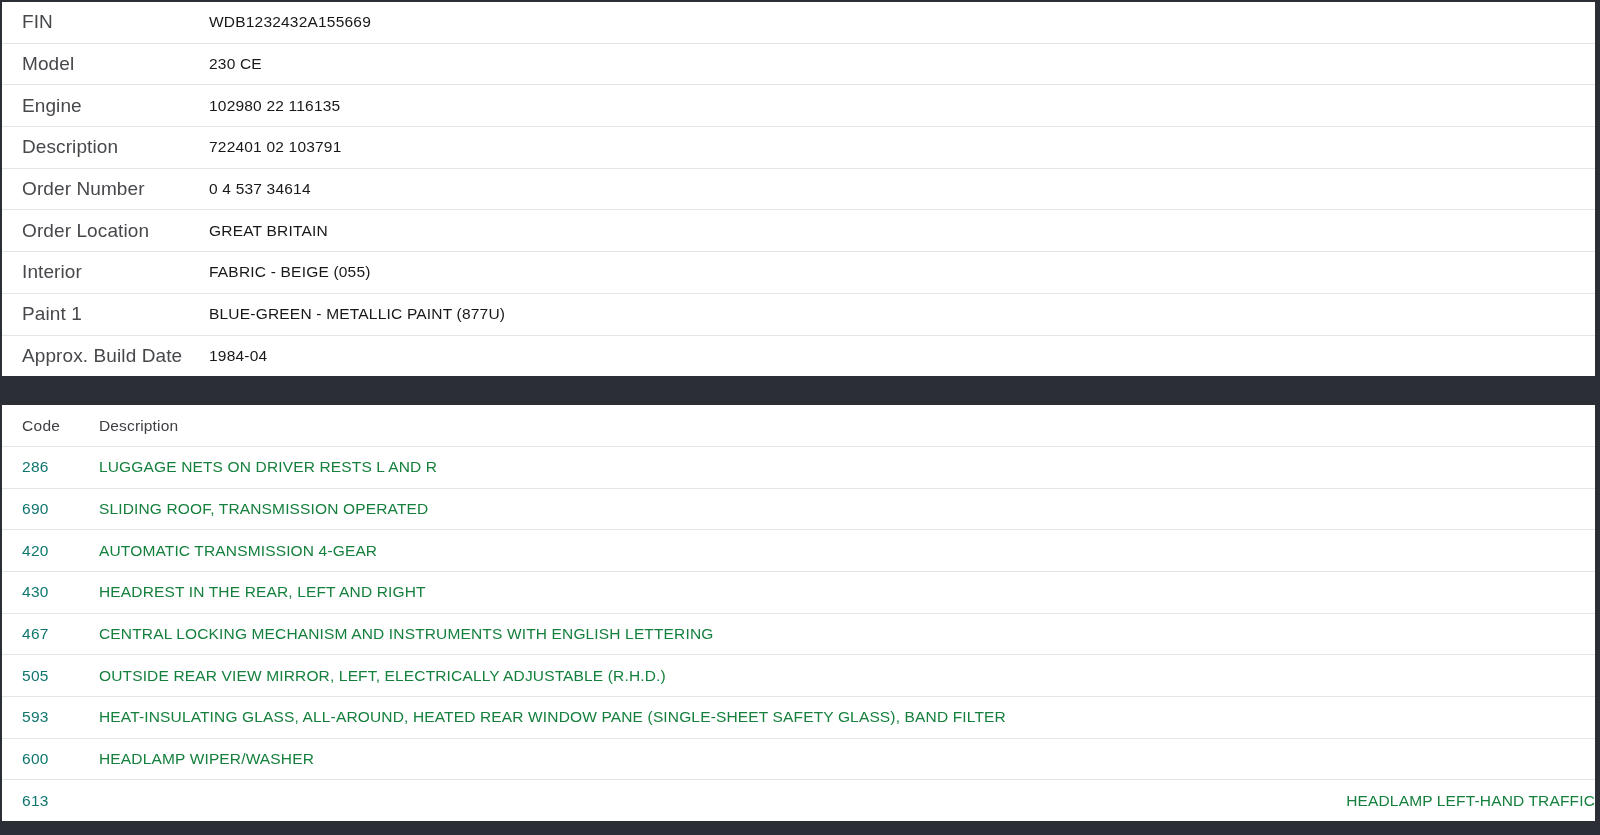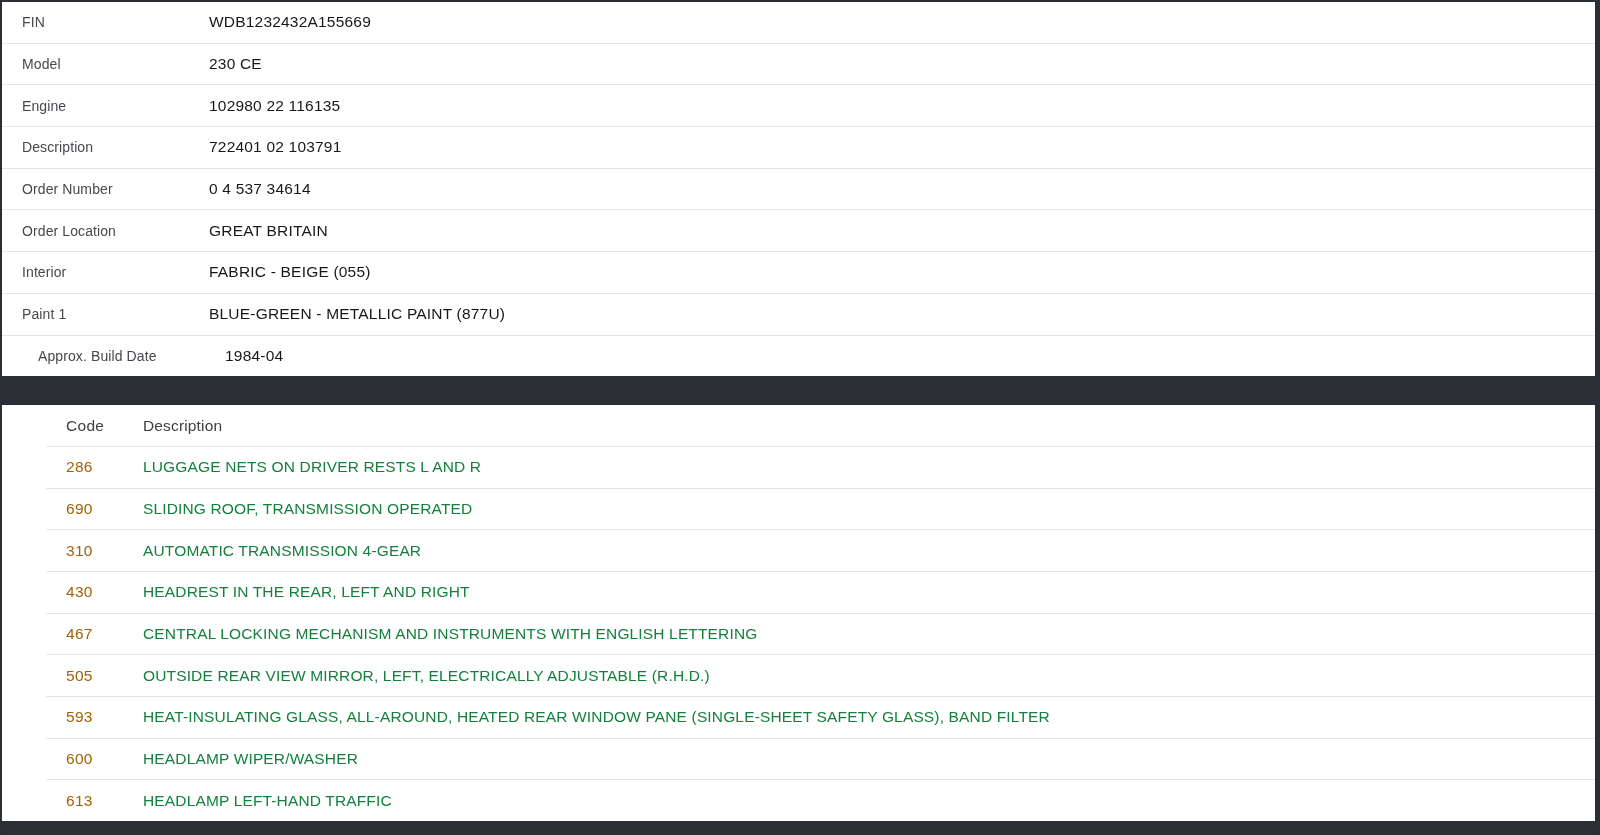--- a/index.html
+++ b/index.html
@@ -22,26 +22,26 @@
     width: 100%;
   }
   
   .kv-row {
     display: flex;
     align-items: center;
     height: 40.7px;
     border-bottom: 1px solid #e4e5e7;
     background: #ffffff;
   }
-  .kv-row:last-child { border-bottom: none; padding-left: 16px; }
+  .kv-row:last-child { border-bottom: none; }
   .kv-label {
     width: 187px;
     padding-left: 20px;
     flex: none;
-    font-size: 14px;
+    font-size: 19px;
     color: #46484c;
     letter-spacing: 0.1px;
   }
   .kv-value {
     font-size: 15.5px;
     color: #17181a;
     letter-spacing: 0.2px;
     text-align: center;
   }
   
@@ -49,29 +49,28 @@
     height: 29px;
     background: #2b2e35;
   }
   
   .opt-row {
     display: flex;
     align-items: center;
     height: 40.7px;
     border-bottom: 1px solid #e4e5e7;
     background: #ffffff;
-    margin-left: 44px;
   }
-  .opt-row:last-child { border-bottom: none; }
+  .opt-row:last-child { border-bottom: none; justify-content: space-between; }
   .opt-code {
     width: 77px;
     padding-left: 20px;
     flex: none;
     font-size: 15.5px;
-    color: #a16207;
+    color: #0f766e;
     letter-spacing: 0.3px;
   }
   .opt-desc {
     font-size: 15.5px;
     color: #15803d;
     letter-spacing: 0.15px;
     white-space: nowrap;
   }
   .opt-row.header .opt-code,
   .opt-row.header .opt-desc {
@@ -132,21 +131,21 @@
     </div>
     <div class="opt-row">
       <div class="opt-code">286</div>
       <div class="opt-desc">LUGGAGE NETS ON DRIVER RESTS L AND R</div>
     </div>
     <div class="opt-row">
       <div class="opt-code">690</div>
       <div class="opt-desc">SLIDING ROOF, TRANSMISSION OPERATED</div>
     </div>
     <div class="opt-row">
-      <div class="opt-code">310</div>
+      <div class="opt-code">420</div>
       <div class="opt-desc">AUTOMATIC TRANSMISSION 4-GEAR</div>
     </div>
     <div class="opt-row">
       <div class="opt-code">430</div>
       <div class="opt-desc">HEADREST IN THE REAR, LEFT AND RIGHT</div>
     </div>
     <div class="opt-row">
       <div class="opt-code">467</div>
       <div class="opt-desc">CENTRAL LOCKING MECHANISM AND INSTRUMENTS WITH ENGLISH LETTERING</div>
     </div>

